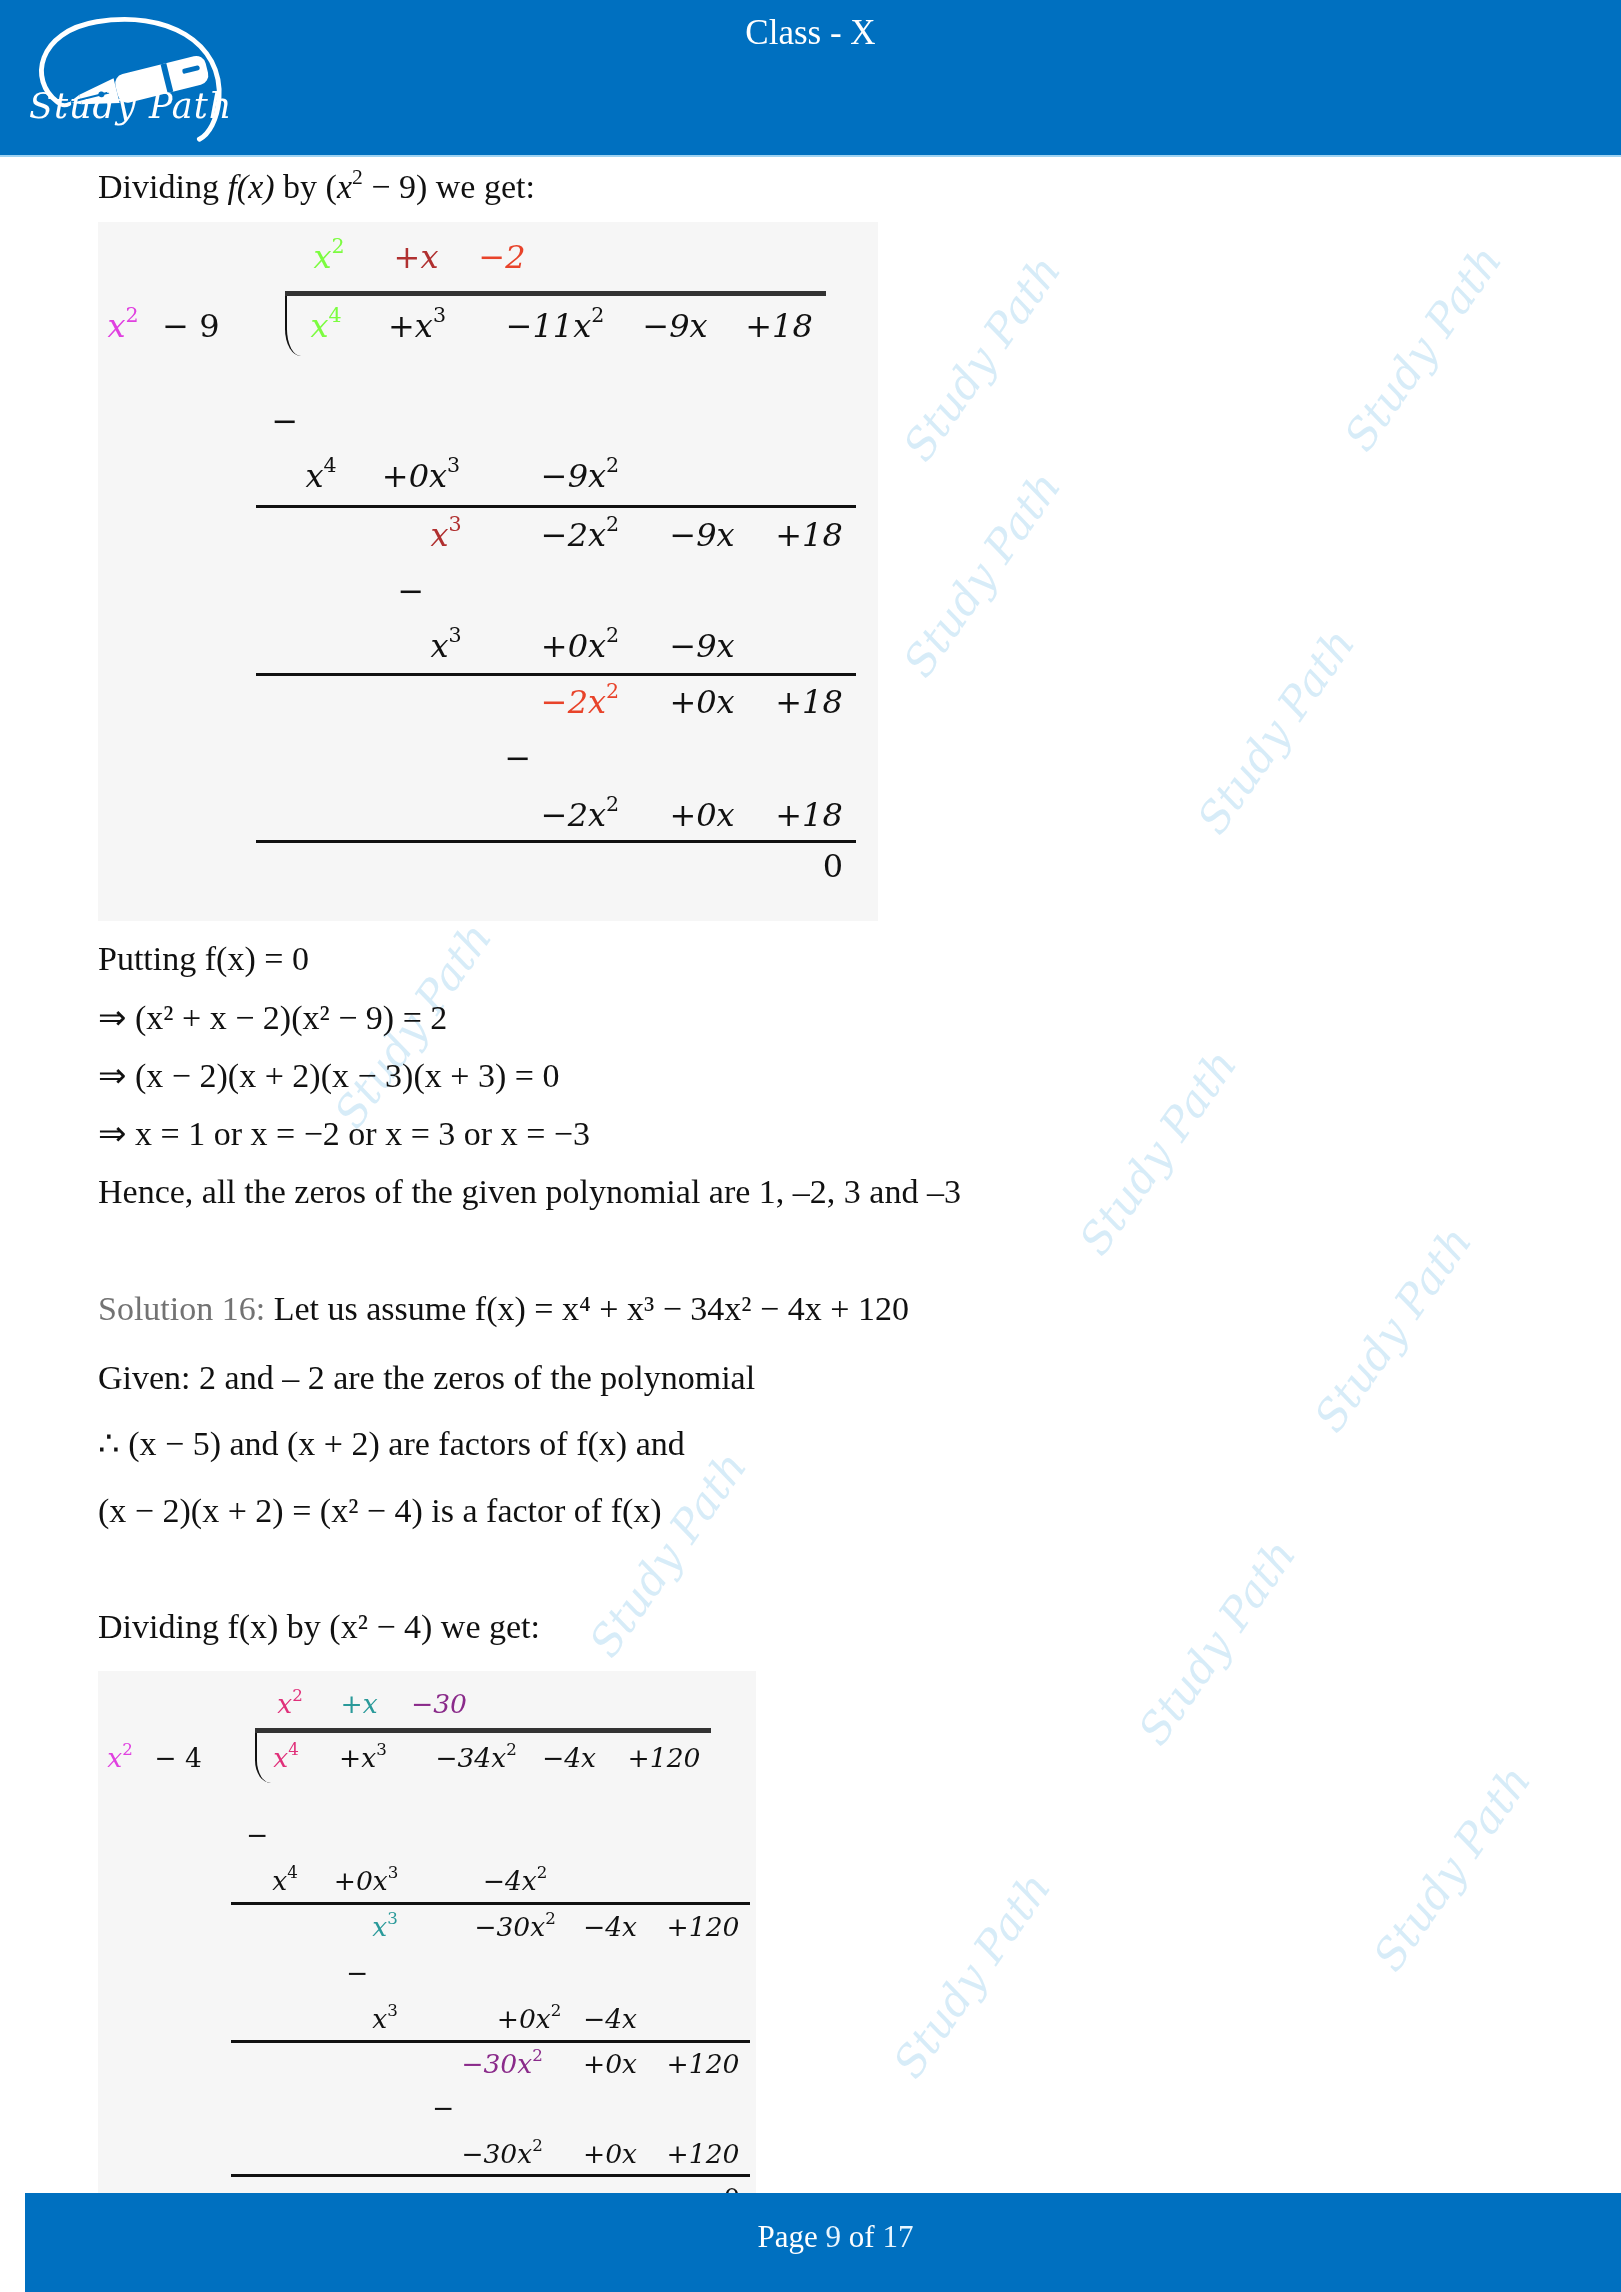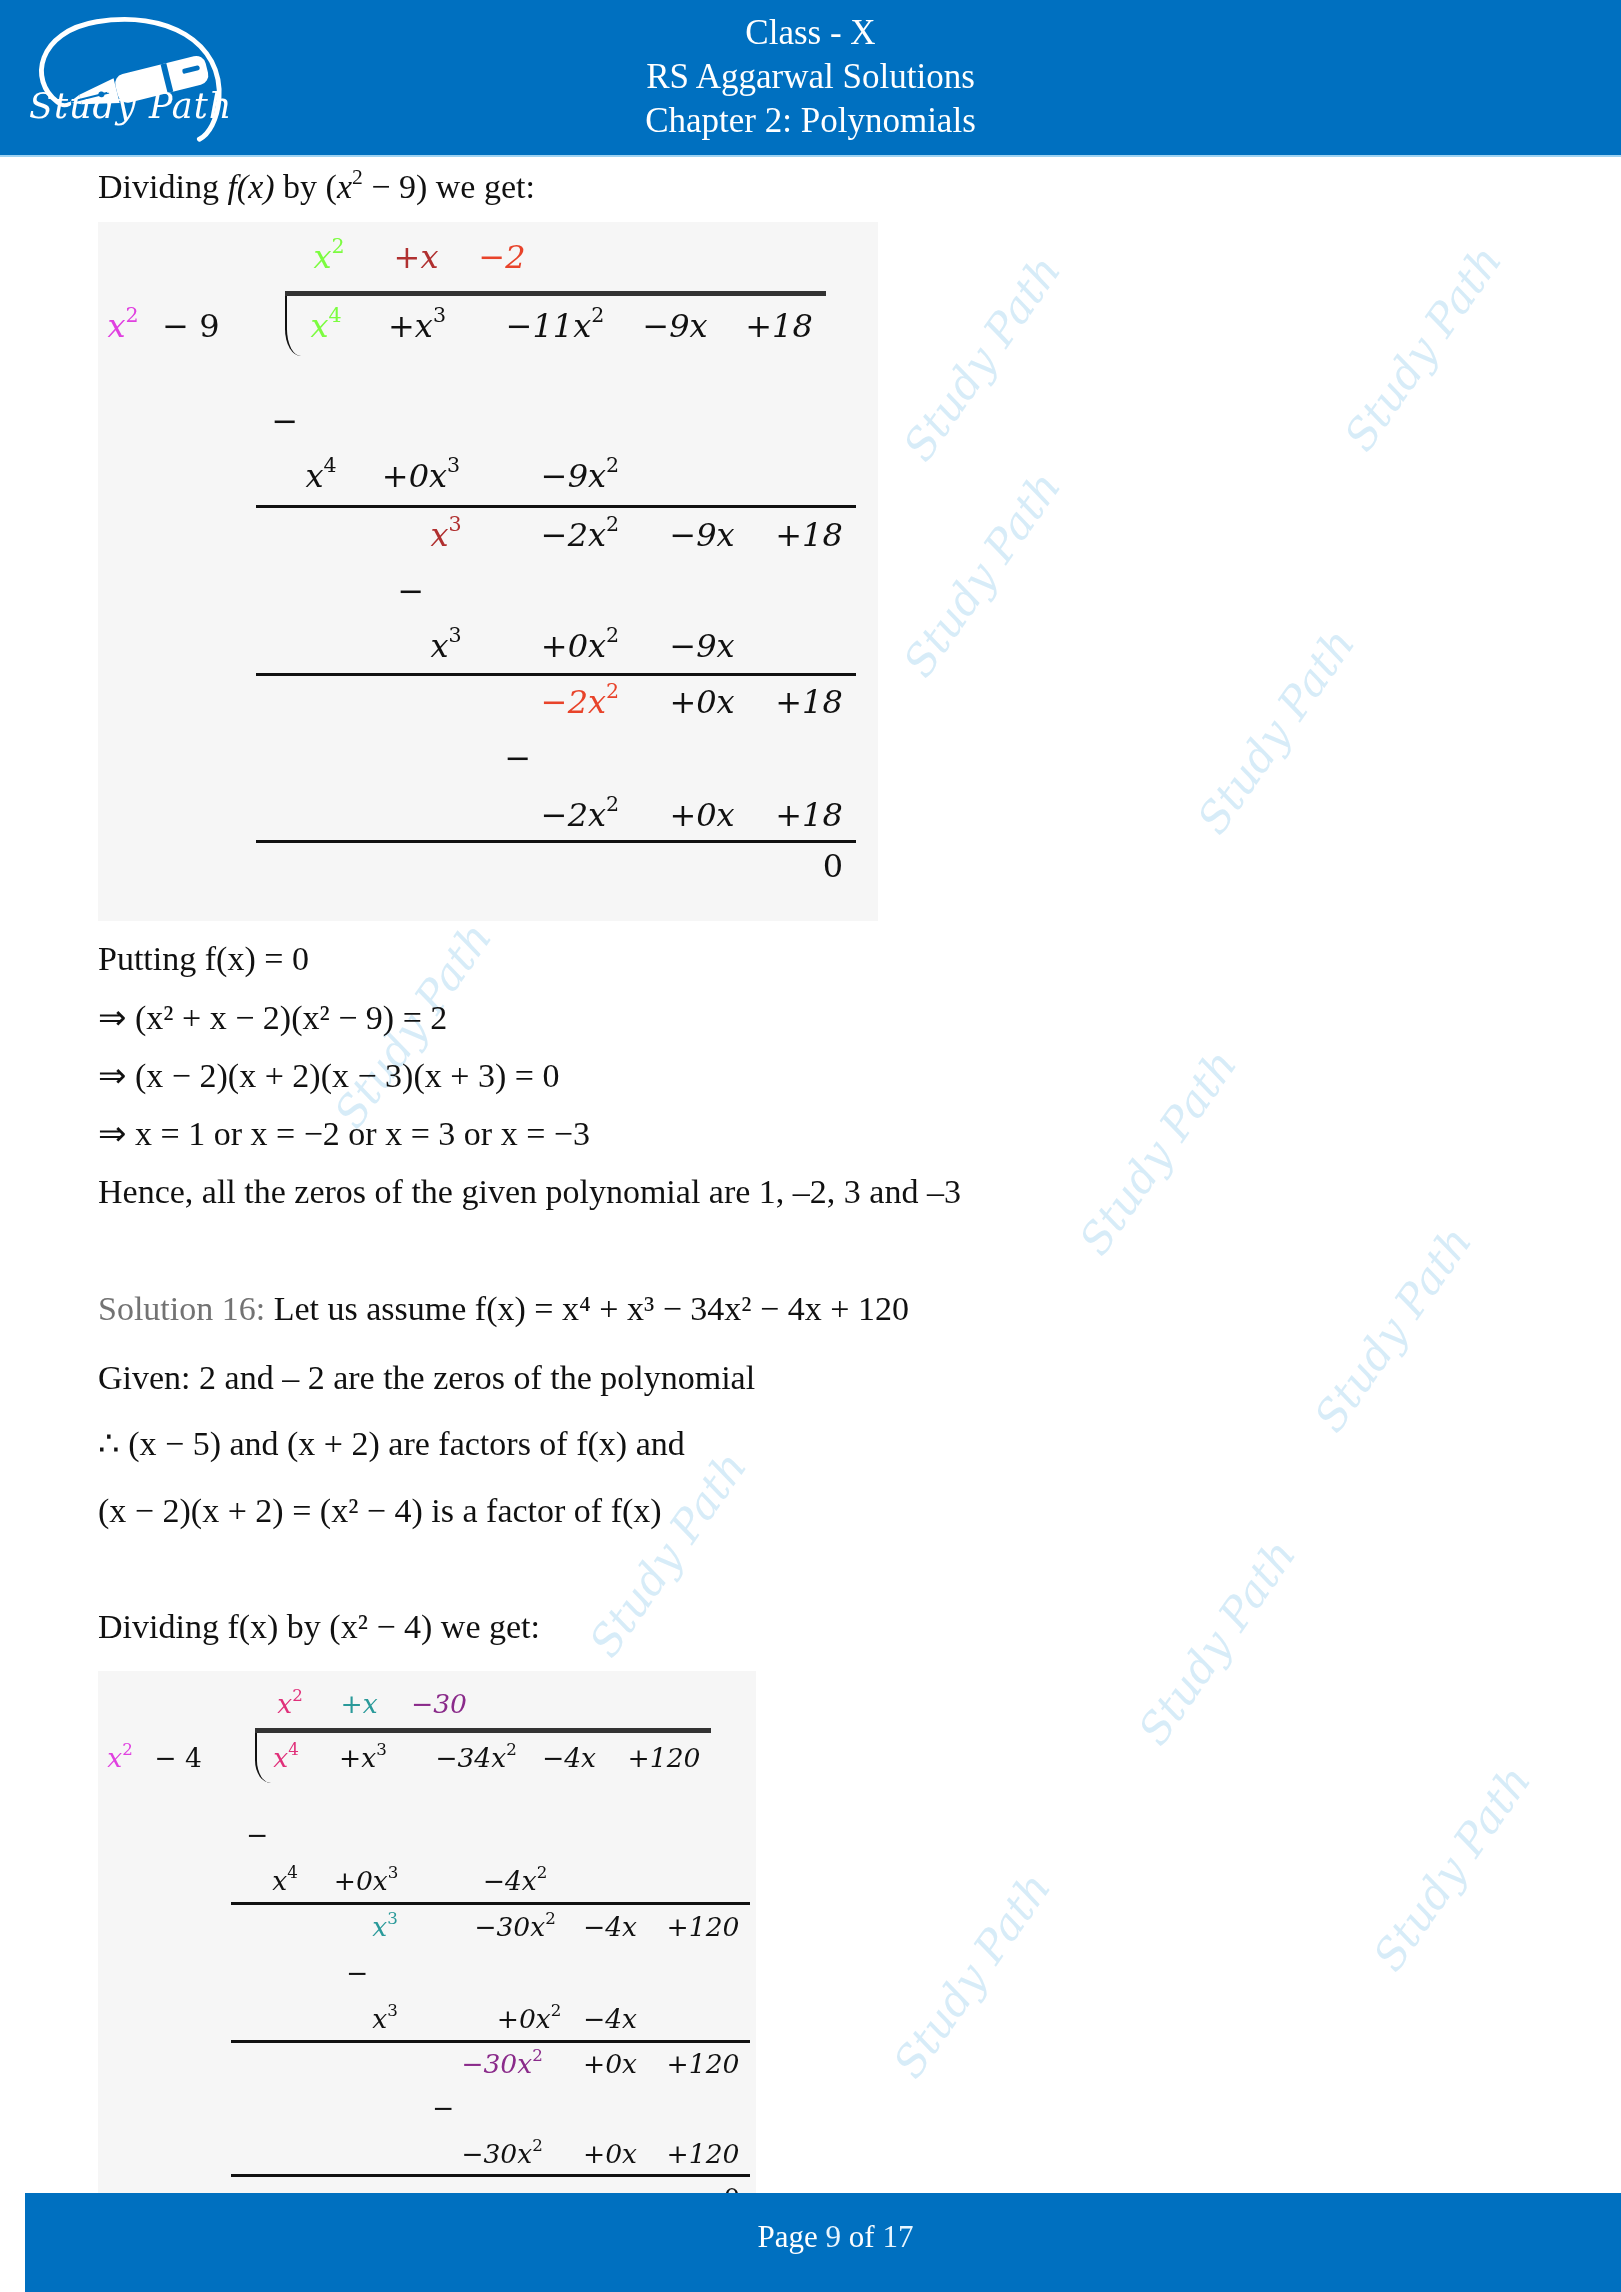--- a/index.html
+++ b/index.html
@@ -39,22 +39,20 @@
       <rect x="150" y="58" width="6" height="30" fill="#0070C0"></rect>
       <rect x="170" y="68" width="18" height="5" rx="2" fill="#0070C0"></rect>
       <polygon points="100,60 100,86 62,78 62,68" fill="#fff"></polygon>
       <polygon points="62,68 62,78 50,73" fill="#fff"></polygon>
       <line x1="52" y1="73" x2="92" y2="73" stroke="#0070C0" stroke-width="2"></line>
       <circle cx="84" cy="73" r="3" fill="#0070C0"></circle>
     </g>
   </svg>
   <span class="logo-text">Study Path</span>
   <div class="line" style="top:12.7px;">Class - X</div>
-  <div class="line" style="top:57px;">RS Aggarwal Solutions</div>
-  <div class="line" style="top:101px;">Chapter 2: Polynomials</div>
 </div>
 
 <div class="wm" style="left:863px;top:333px;">Study Path</div>
 <div class="wm" style="left:863px;top:549px;">Study Path</div>
 <div class="wm" style="left:1157px;top:706px;">Study Path</div>
 <div class="wm" style="left:1304px;top:323px;">Study Path</div>
 <div class="wm" style="left:1039px;top:1127px;">Study Path</div>
 <div class="wm" style="left:1274px;top:1304px;">Study Path</div>
 <div class="wm" style="left:1098px;top:1617px;">Study Path</div>
 <div class="wm" style="left:1333px;top:1843px;">Study Path</div>

